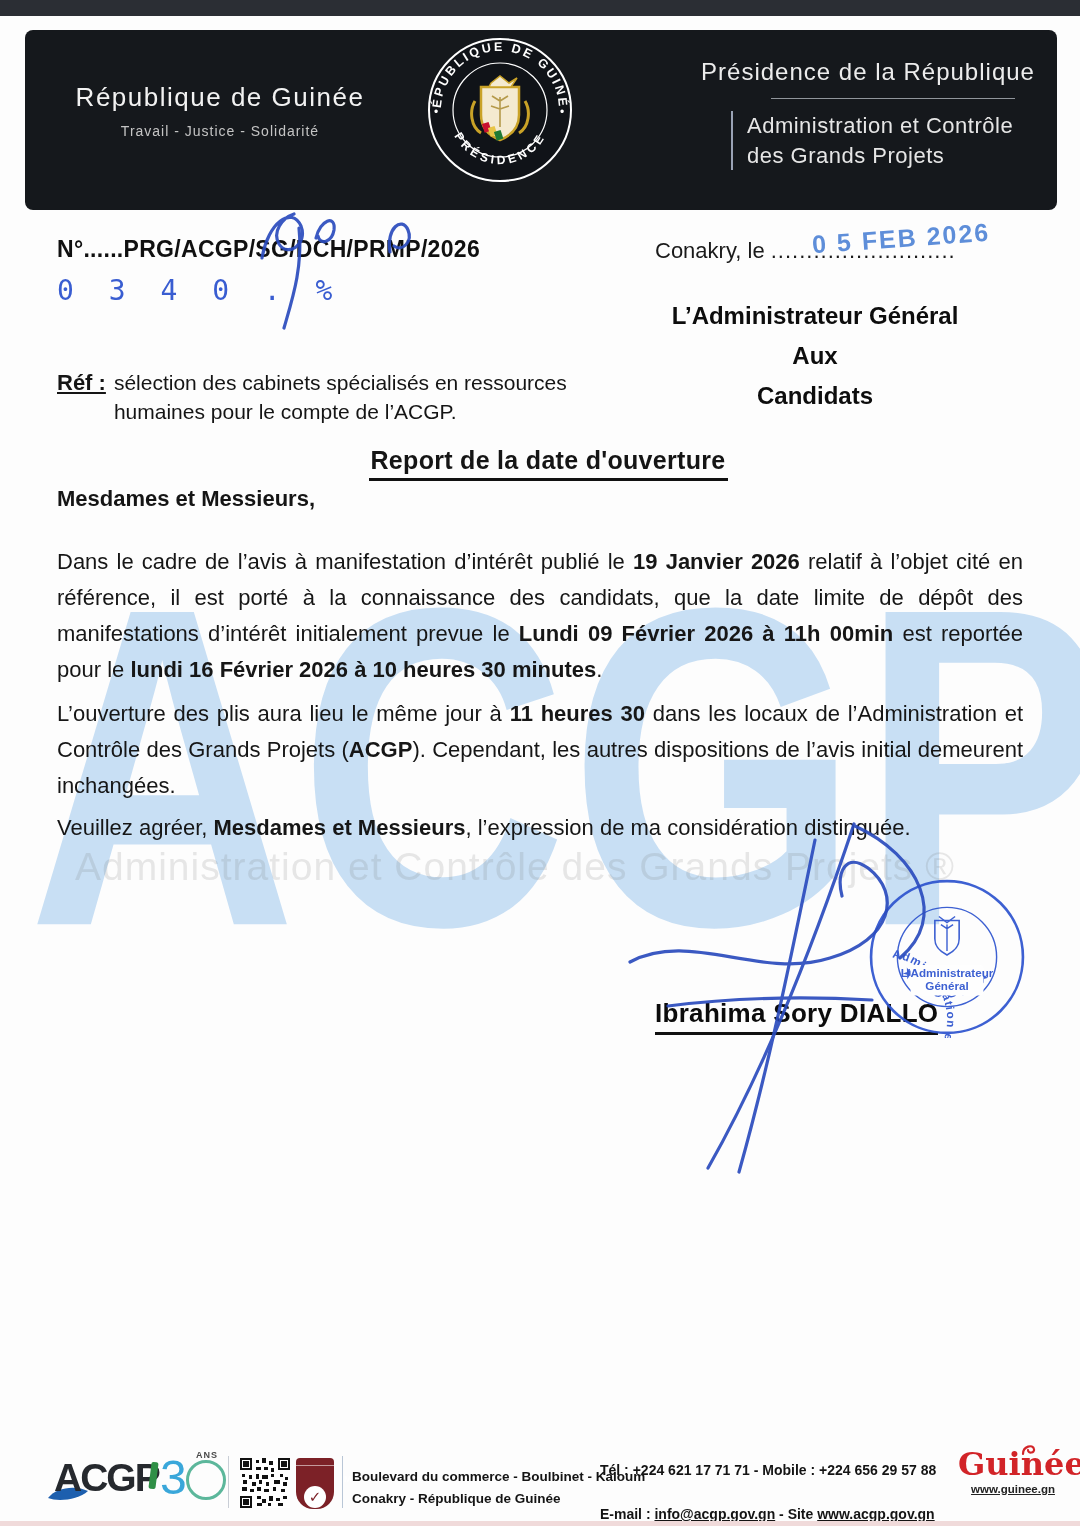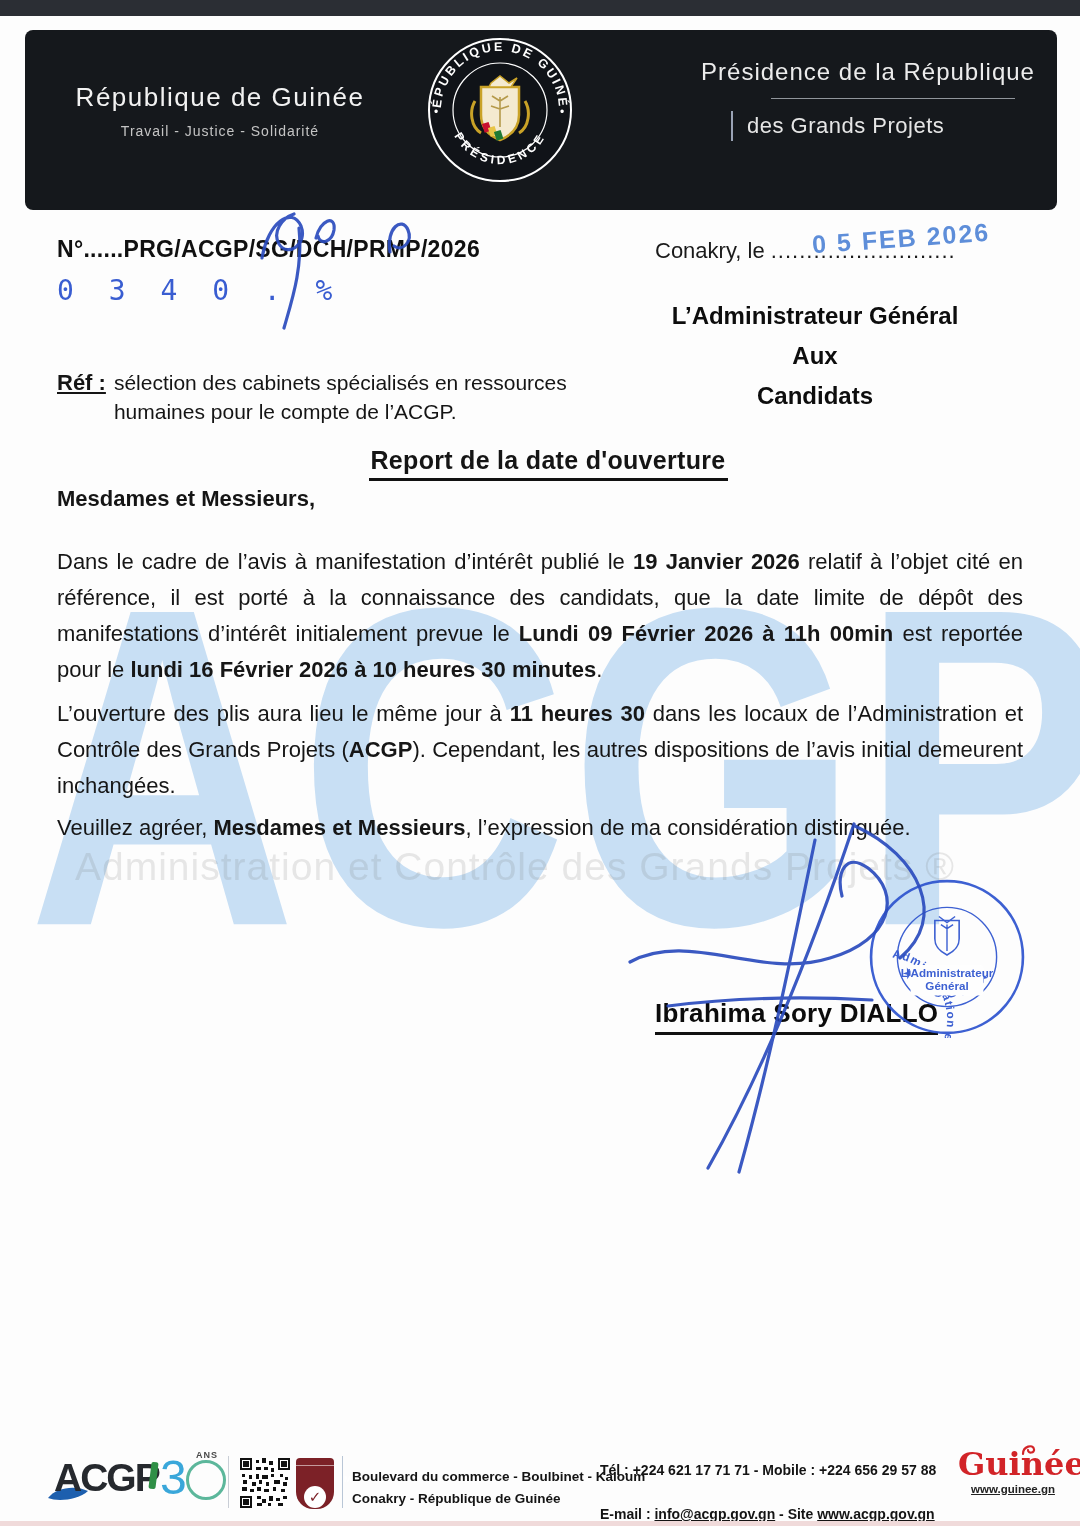--- a/index.html
+++ b/index.html
@@ -133,20 +133,21 @@
         <path d="M 50 66 c -6 10 -4 26 6 32 M 100 66 c 6 10 4 26 -6 32" fill="none" stroke="#c9a227" stroke-width="3"></path>
       </g>
     </svg>
 
     <div class="hdr-right">
       <div class="hdr-office">Présidence de la République</div>
       <div class="hdr-div"></div>
       <div class="hdr-dept">
         <div class="hdr-dept-bar"></div>
         <div class="hdr-dept-txt">
+          <div>Administration et Contrôle</div>
           <div>des Grands Projets</div>
         </div>
       </div>
     </div>
   </div>
 
   <div class="abs ref-number">N°......PRG/ACGP/SG/DCH/PRMP/2026</div>
   <div class="abs ref-stamp">0 3 4 0 . %</div>
   <div class="abs place-line"><span>Conakry, le </span><span class="place-dots">..........................</span></div>
   <div class="abs date-stamp">0 5 FEB 2026</div>

